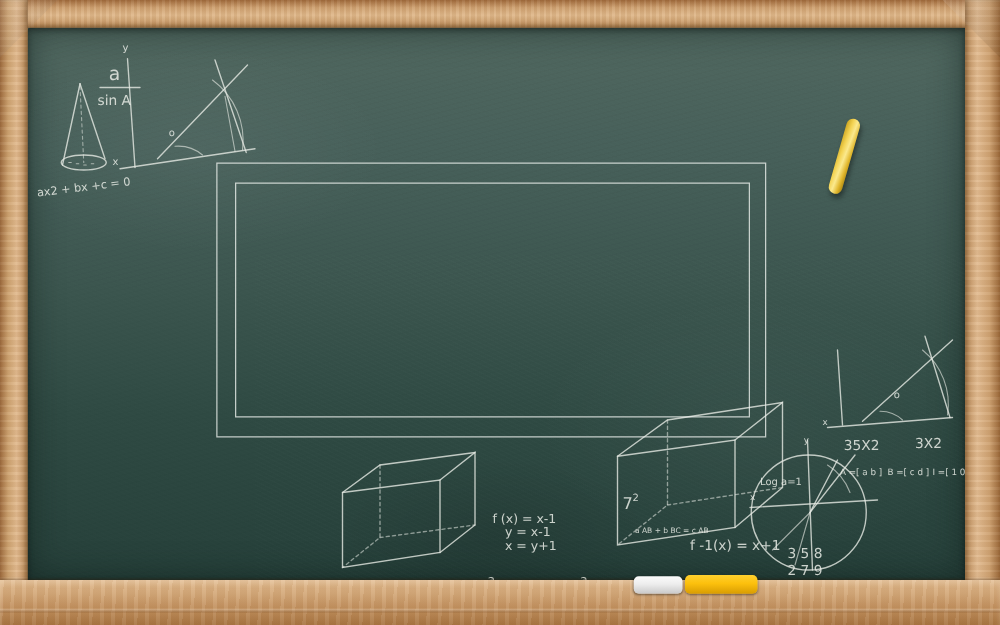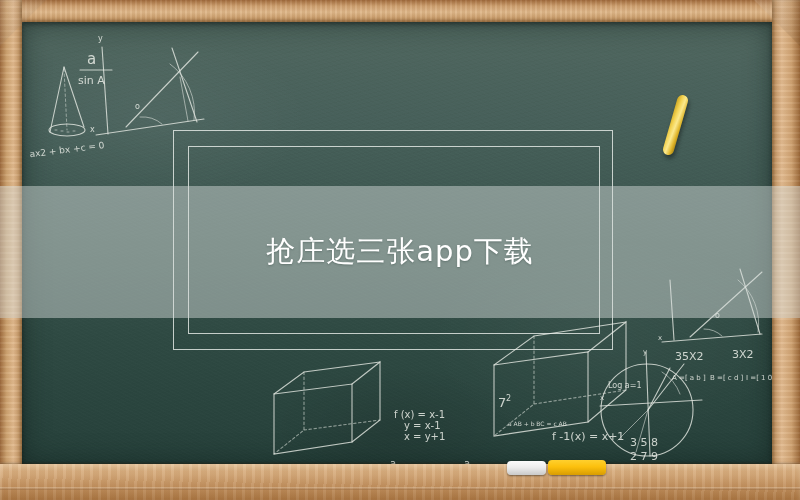--- a/index.html
+++ b/index.html
@@ -313,17 +313,14 @@
   <div class="frame-right"></div>
   <div class="mitre tl"></div>
   <div class="mitre tr"></div>
 
   <div class="frame-ledge">
     <div class="ledge-lip"></div>
   </div>
   <div class="eraser"></div>
   <div class="chalkbox"></div>
 
-  <div class="title-band">
-    <div class="title-text">抢庄选三张app下载</div>
-  </div>
 
 </div>
 
 </body></html>

